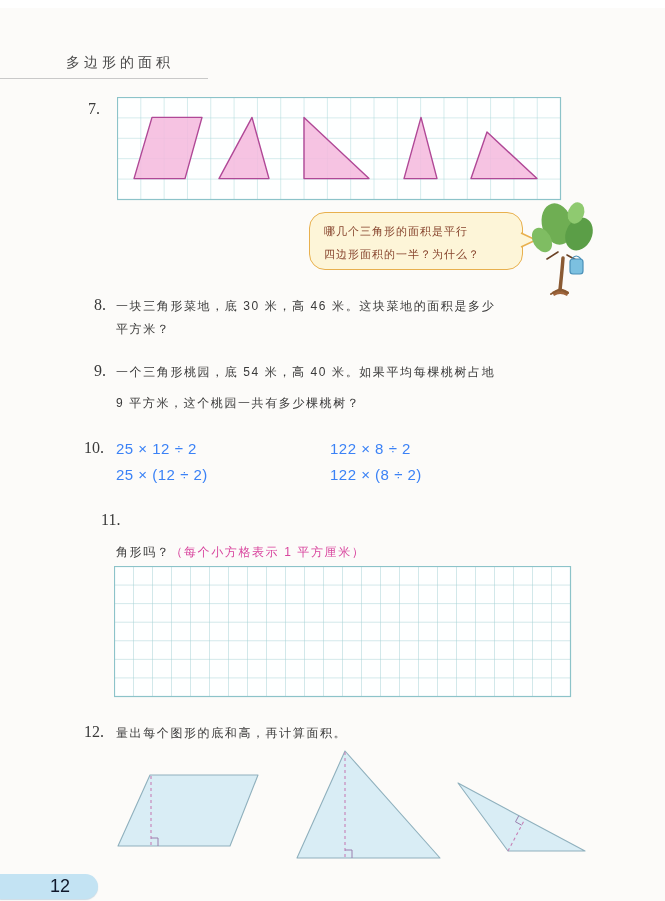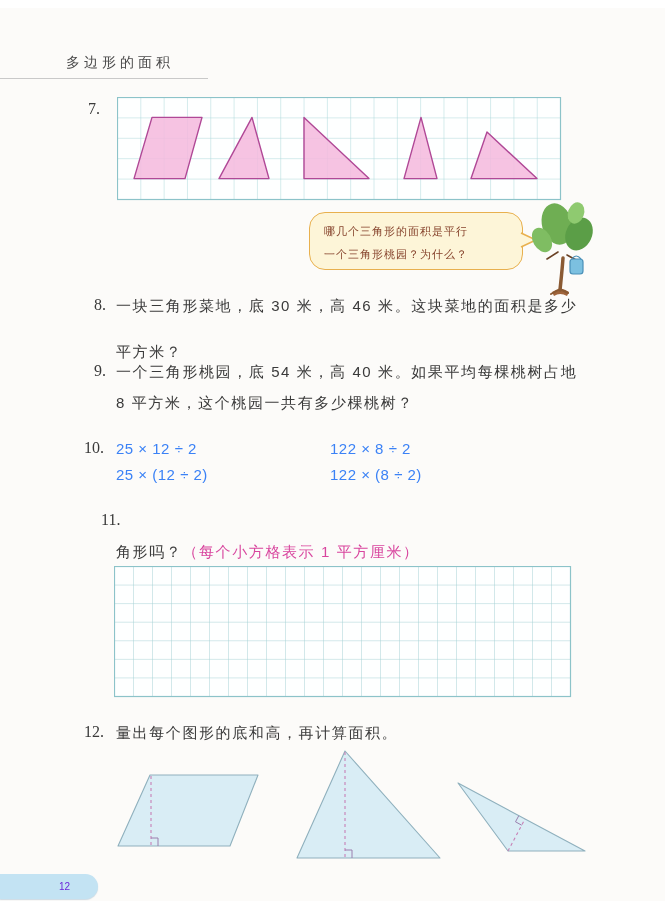--- a/index.html
+++ b/index.html
@@ -29,39 +29,39 @@
   .hdr{
     position:absolute;left:66px;top:46px;font-size:14px;letter-spacing:4px;
     color:#4a4a4a;white-space:nowrap;
   }
   .hdr-rule{position:absolute;left:0;top:70px;width:208px;height:1px;background:#c9c9c9;}
   .pnum{
     position:absolute;font-family:"Liberation Serif","DejaVu Serif",serif;
     font-size:16px;color:var(--ink);white-space:nowrap;
   }
   .line{
-    position:absolute;font-size:15px;letter-spacing:1.6px;white-space:nowrap;
+    position:absolute;font-size:12px;letter-spacing:1.6px;white-space:nowrap;
     color:var(--ink);line-height:20px;
   }
   .expr{position:absolute;font-size:15px;letter-spacing:0.5px;white-space:nowrap;color:#3b82f6;}
   .magenta{color:var(--magenta);}
   .bubble{
     position:absolute;left:309px;top:204px;width:214px;height:58px;
     background:var(--bubble-fill);border:1.5px solid var(--bubble-border);
     border-radius:16px;padding:7px 12px 0 14px;
     font-size:11px;line-height:23px;letter-spacing:1px;color:var(--bubble-text);
     white-space:nowrap;
   }
   .tail{position:absolute;left:520px;top:223px;}
   .plant{position:absolute;left:527px;top:190px;}
   .gridsvg{position:absolute;}
   .pill{
     position:absolute;left:0;top:866px;width:98px;height:25px;
     background:var(--pill);border-radius:0 13px 13px 0;
-    font-size:10px;color:#6d28d9;line-height:25px;text-align:right;
+    font-size:18px;color:#0f172a;line-height:25px;text-align:right;
     padding-right:28px;box-shadow:0 1px 1px rgba(120,160,190,.35);
   }
 </style>
 </head>
 <body>
 
 <div class="page">
 
   <div class="hdr">多边形的面积</div>
   <div class="hdr-rule"></div>
@@ -80,46 +80,46 @@
       <polygon points="35,20.4 85,20.4 68,81.6 17,81.6"></polygon>
       <polygon points="135,20.4 102,81.6 152,81.6"></polygon>
       <polygon points="187,20.4 187,81.6 252,81.6"></polygon>
       <polygon points="304,20.4 287,81.6 320,81.6"></polygon>
       <polygon points="370,35 354,81.6 420,81.6"></polygon>
     </g>
   </svg>
 
   <div class="bubble">
     <div>哪几个三角形的面积是平行</div>
-    <div>一个三角形桃园？为什么？</div>
+    <div>四边形面积的一半？为什么？</div>
   </div>
   <svg class="tail" width="20" height="18">
     <path d="M1,2 L16,9 L1,16 Z" fill="#fdf5d8"></path>
     <path d="M1,2 L16,9 L1,16" fill="none" stroke="#e8b04e" stroke-width="1.5"></path>
   </svg>
   <svg class="plant" width="75" height="100">
     <path d="M25,94 q9,-6 17,0 l-2,4 q-7,-4 -13,0 Z" fill="#a0653c"></path>
     <path d="M36,60 C35,74 34,82 33,92" stroke="#8a5a33" stroke-width="3.5" fill="none" stroke-linecap="round"></path>
     <path d="M33,91 l-9,5 M33,91 l8,4" stroke="#8a5a33" stroke-width="2" stroke-linecap="round"></path>
     <ellipse cx="30" cy="26" rx="15" ry="21" fill="#6fae53" transform="rotate(-15 30 26)"></ellipse>
     <ellipse cx="52" cy="36" rx="13" ry="17" fill="#5b9e47" transform="rotate(25 52 36)"></ellipse>
     <ellipse cx="15" cy="42" rx="9" ry="13" fill="#7fbd62" transform="rotate(-30 15 42)"></ellipse>
     <ellipse cx="49" cy="15" rx="8" ry="11" fill="#8fca70" transform="rotate(20 49 15)"></ellipse>
     <path d="M31,54 l-11,7 M40,57 l9,5" stroke="#6b4226" stroke-width="1.6" stroke-linecap="round"></path>
     <rect x="43" y="61" width="13" height="15" rx="3" fill="#7cc0e0" stroke="#4a90b8" stroke-width="1.2"></rect>
     <path d="M45,61 q4,-6 9,0" fill="none" stroke="#4a90b8" stroke-width="1.2"></path>
   </svg>
 
   <div class="pnum" style="left:94px;top:288px;">8.</div>
   <div class="line" style="left:116px;top:288px;">一块三角形菜地，底 30 米，高 46 米。这块菜地的面积是多少</div>
-  <div class="line" style="left:116px;top:334px;">平方米？</div>
+  <div class="line" style="left:116px;top:311px;">平方米？</div>
 
   <div class="pnum" style="left:94px;top:354px;">9.</div>
   <div class="line" style="left:116px;top:354px;">一个三角形桃园，底 54 米，高 40 米。如果平均每棵桃树占地</div>
-  <div class="line" style="left:116px;top:385px;">8 平方米，这个桃园一共有多少棵桃树？</div>
+  <div class="line" style="left:116px;top:385px;">9 平方米，这个桃园一共有多少棵桃树？</div>
 
   <div class="pnum" style="left:84px;top:431px;">10.</div>
   <div class="expr" style="left:116px;top:432px;">25 × 12 ÷ 2</div>
   <div class="expr" style="left:330px;top:432px;">122 × 8 ÷ 2</div>
   <div class="expr" style="left:116px;top:458px;">25 × (12 ÷ 2)</div>
   <div class="expr" style="left:330px;top:458px;">122 × (8 ÷ 2)</div>
 
   <div class="pnum" style="left:101px;top:503px;">11.</div>
   <div class="line" style="left:116px;top:534px;"><span>角形吗？</span><span class="magenta">（每个小方格表示 1 平方厘米）</span></div>
 

